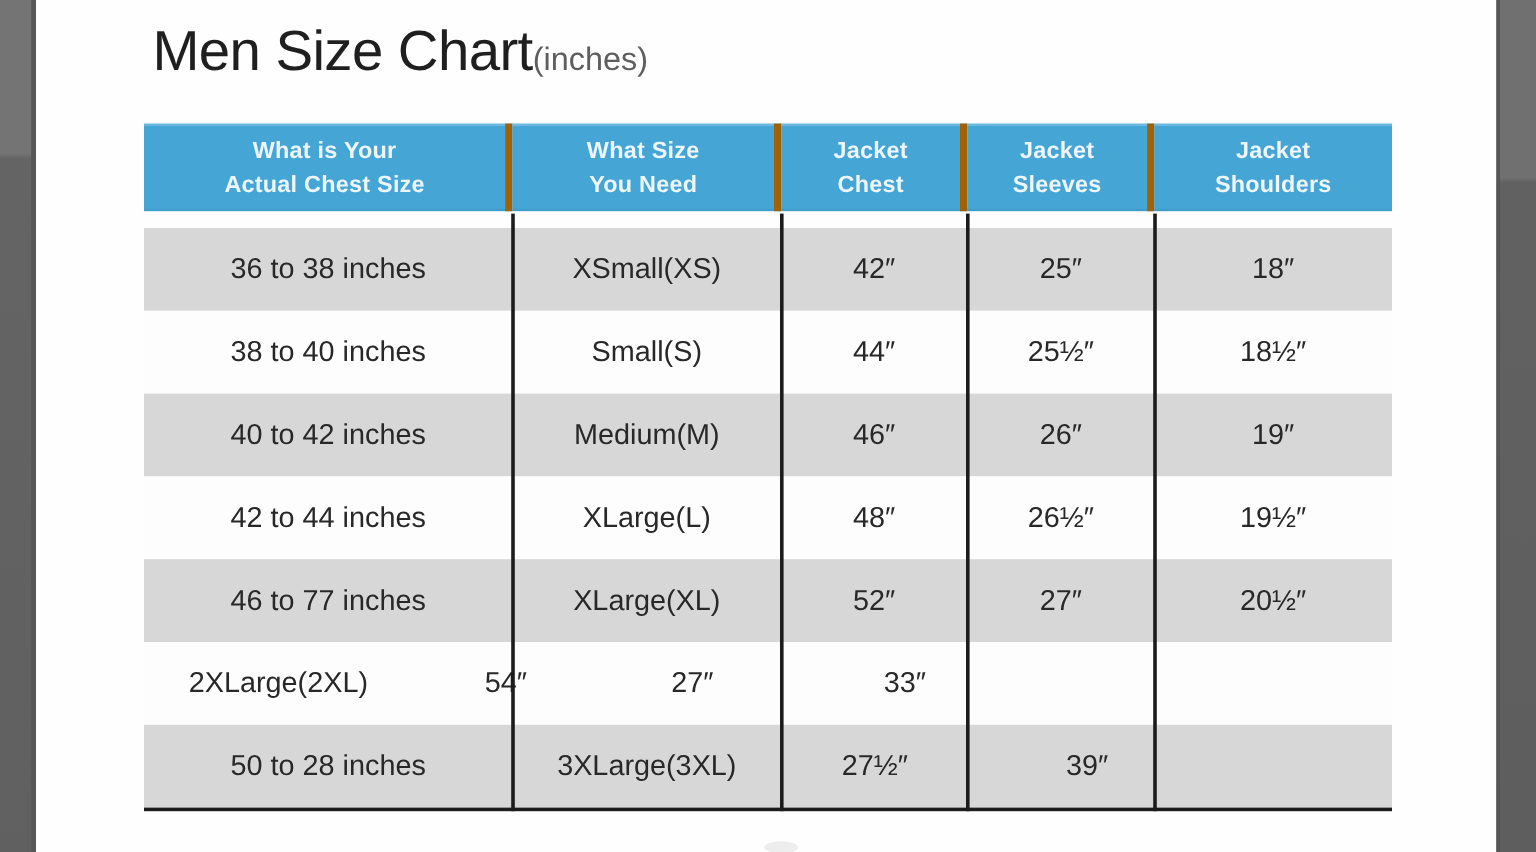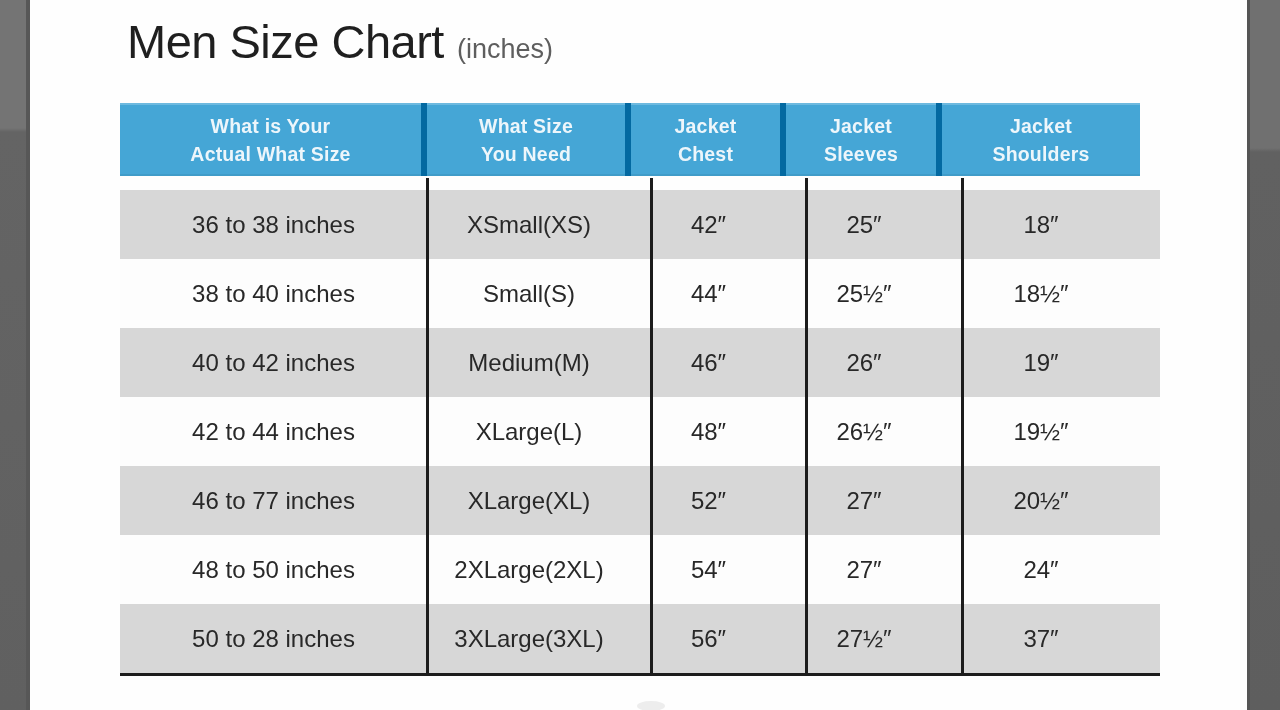--- a/index.html
+++ b/index.html
@@ -19,21 +19,21 @@
   }
   .strip-right {
     right: 0; width: 33px;
     background: linear-gradient(to bottom, #707070 0px, #707070 148px, #616161 152px, #5e5e5e 710px);
     box-shadow: inset 3px 0 0 #555555;
   }
 
   
   .title-block {
     position: absolute; left: 127px; top: 14px;
-    display: flex; align-items: baseline; gap: 13px; white-space: nowrap;
+    display: flex; align-items: baseline; white-space: nowrap;
   }
   .title {
     font-size: 47px; font-weight: 500; letter-spacing: -0.5px;
     color: var(--title-text, #1f1f1f);
   }
   .title-suffix {
     font-size: 27px; font-weight: 400;
     color: var(--suffix-text, #5e5e5e);
   }
 
@@ -41,23 +41,23 @@
   .size-table { position: absolute; left: 120px; top: 103px; width: 1040px; }
   .thead { display: flex; height: 73px; }
   .th {
     box-sizing: border-box;
     background: var(--header-bg, #45a6d6);
     box-shadow: inset 0 2px 0 rgba(255,255,255,0.22), inset 0 -2px 0 rgba(0,0,0,0.06);
     display: flex; flex-direction: column; justify-content: center; align-items: center;
     color: var(--header-text, #edf6fb);
     font-size: 19.5px; font-weight: 700; line-height: 28px; letter-spacing: 0.2px;
   }
-  .th { border-right: 6px solid #0369a1; }
+  .th { border-right: 6px solid #a16207; }
   .th:last-child { border-right: none; }
-  .c1 { width: 307px; } .c2 { width: 204px; } .c3 { width: 155px; }
+  .c1 { width: 307px; } .c2 { width: 224px; } .c3 { width: 155px; }
   .c4 { width: 156px; } .c5 { width: 198px; }
 
   .head-gap { height: 14px; background: transparent; }
 
   .tr { display: flex; height: 69px; }
   .tr.alt { background: var(--row-alt-bg, #d7d7d7); }
   .tr.plain { background: var(--row-bg, #fdfdfd); }
   .td {
     box-sizing: border-box;
     display: flex; align-items: center; justify-content: center;
@@ -89,21 +89,21 @@
   <div class="title-block">
     <span class="title">Men Size Chart</span>
     <span class="title-suffix">(inches)</span>
   </div>
 
   <div class="size-table">
 
     <div class="thead">
       <div class="th c1">
         <span>What is Your</span>
-        <span>Actual What Size</span>
+        <span>Actual Chest Size</span>
       </div>
       <div class="th c2">
         <span>What Size</span>
         <span>You Need</span>
       </div>
       <div class="th c3">
         <span>Jacket</span>
         <span>Chest</span>
       </div>
       <div class="th c4">
@@ -148,32 +148,30 @@
         <div class="td c5">19½″</div>
       </div>
       <div class="tr alt">
         <div class="td c1">46 to 77 inches</div>
         <div class="td c2">XLarge(XL)</div>
         <div class="td c3">52″</div>
         <div class="td c4">27″</div>
         <div class="td c5">20½″</div>
       </div>
       <div class="tr plain">
-        <div class="td c1">48 to 50 inches</div>
         <div class="td c2">2XLarge(2XL)</div>
         <div class="td c3">54″</div>
         <div class="td c4">27″</div>
-        <div class="td c5">24″</div>
+        <div class="td c5">33″</div>
       </div>
       <div class="tr alt">
         <div class="td c1">50 to 28 inches</div>
         <div class="td c2">3XLarge(3XL)</div>
-        <div class="td c3">56″</div>
         <div class="td c4">27½″</div>
-        <div class="td c5">37″</div>
+        <div class="td c5">39″</div>
       </div>
     </div>
 
     <div class="bottom-border"></div>
 
     <div class="vline v1"></div>
     <div class="vline v2"></div>
     <div class="vline v3"></div>
     <div class="vline v4"></div>
   </div>

